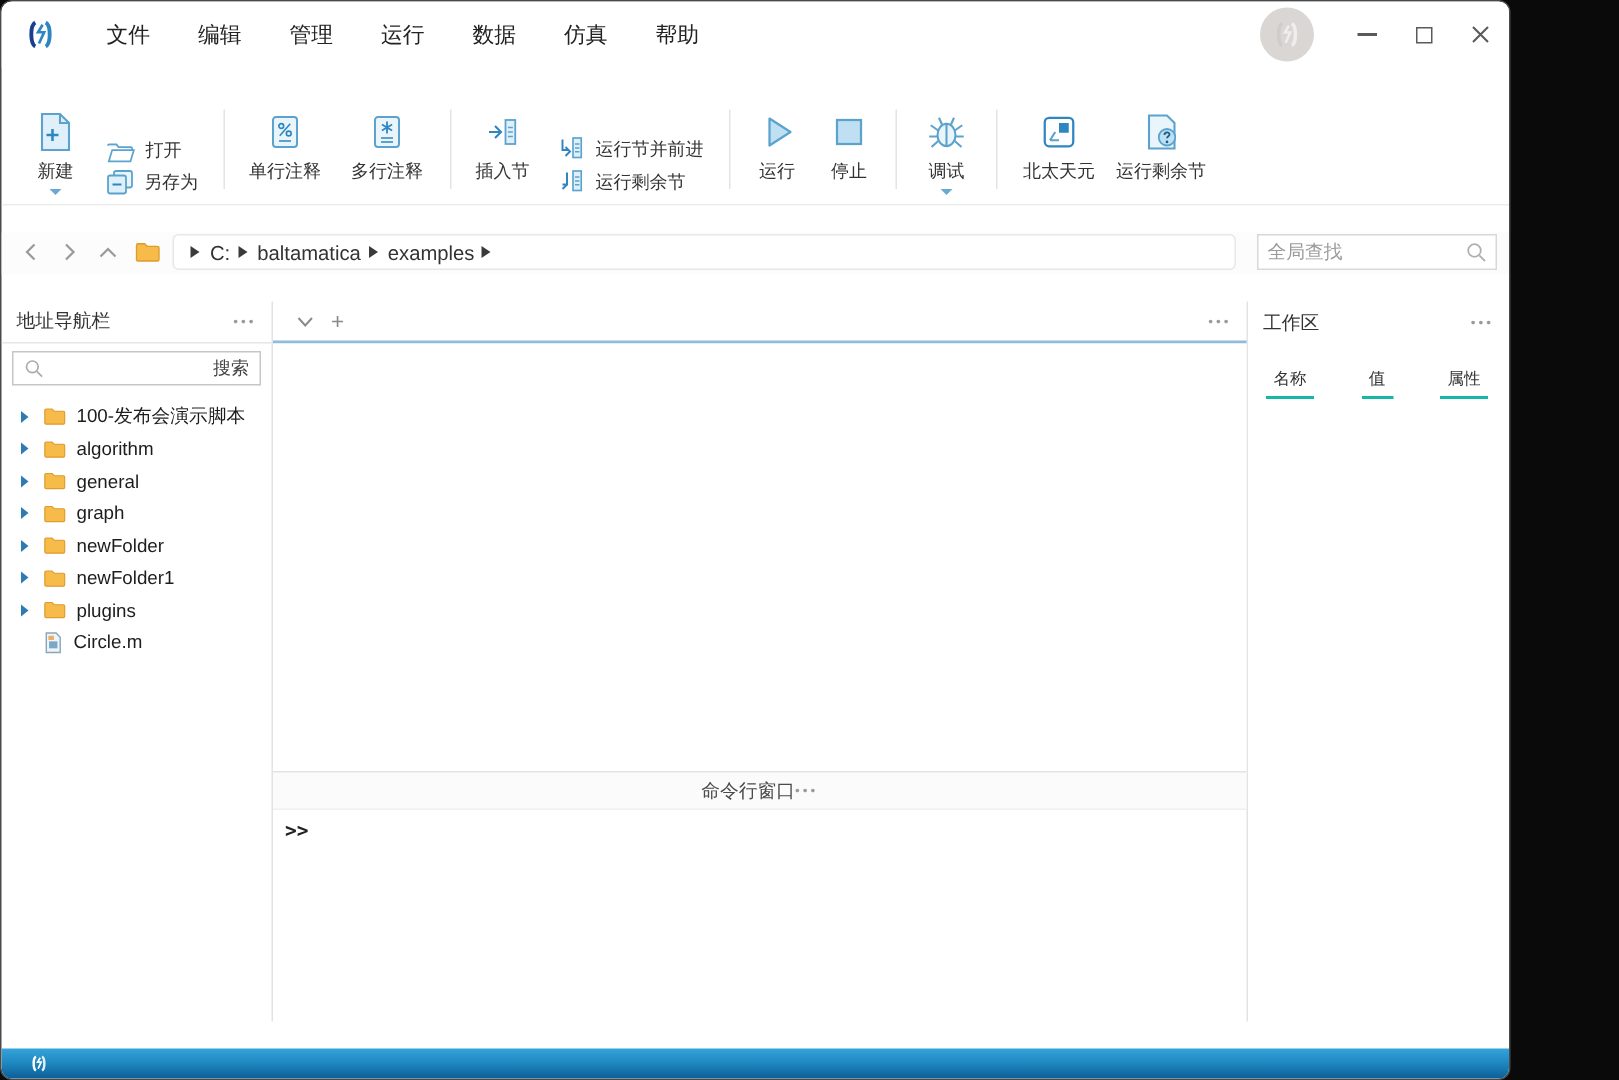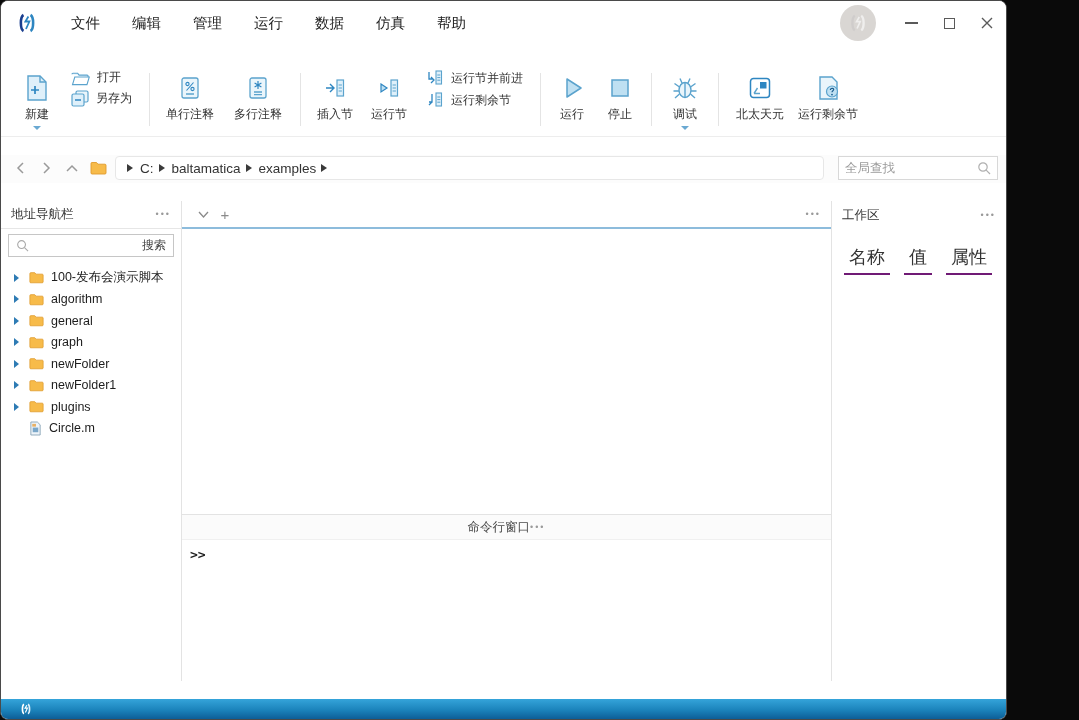--- a/index.html
+++ b/index.html
@@ -18,21 +18,21 @@
   .glyph-min { width:13px; height:2px; background:#5a5a5a; }
   .glyph-max { width:11px; height:11px; border:1.5px solid #5a5a5a; }
 
   
   .toolbar { height:74px; display:flex; align-items:stretch; padding:2px 8px 2px 12px; border-bottom:1px solid #ededed; flex:0 0 auto; }
   .tb-divider { width:1px; background:#e4e4e4; margin:8px 7px; }
   .tb-col { display:flex; flex-direction:column; align-items:center; justify-content:flex-start; padding-top:7px; border-radius:4px; cursor:default; }
   .tb-col .ic { height:32px; display:flex; align-items:center; justify-content:center; }
   .tb-label { font-size:12px; color:#333; white-space:nowrap; margin-top:2px; }
   .caret { width:0; height:0; border-left:4px solid transparent; border-right:4px solid transparent; border-top:4px solid #6aa9d2; margin-top:3px; }
-  .tb-stack { display:flex; flex-direction:column; justify-content:flex-start; padding:2px 4px; }
+  .tb-stack { display:flex; flex-direction:column; justify-content:flex-end; padding:2px 4px; }
   .tb-row { display:flex; align-items:center; gap:7px; padding:2px 6px; border-radius:3px; cursor:default; }
   .tb-row .tb-label { margin-top:0; }
   .w48{width:48px} .w52{width:52px} .w66{width:66px} .w70{width:70px} .w54{width:54px} .w68{width:68px}
 
   
   .addressbar { height:28px; display:flex; align-items:center; padding:0 8px 2px 10px; gap:8px; background:#fcfcfc; flex:0 0 auto; }
   .nav-btn { width:18px; height:20px; display:flex; align-items:center; justify-content:center; }
   .crumb-box { flex:1; height:24px; background:#fff; border:1px solid #e7e7e7; border-radius:4px; display:flex; align-items:center; padding:0 8px; margin-right:6px; }
   .crumb-arrow { width:0; height:0; border-top:4.5px solid transparent; border-bottom:4.5px solid transparent; border-left:6px solid #3a3a3a; margin:0 5px 0 3px; }
   .crumb-label { font-size:13.5px; color:#333; padding:0 2px; cursor:default; }
@@ -62,21 +62,21 @@
   .tabbar { height:28px; display:flex; align-items:center; padding:0 10px; border-bottom:2px solid #8dbcdc; color:#8a8a8a; flex:0 0 auto; }
   .tab-btn { width:22px; height:22px; display:flex; align-items:center; justify-content:center; font-size:15px; color:#8a8a8a; }
   .tabbar .dots { margin-left:auto; }
   .editor-area { height:285px; background:#fff; flex:0 0 auto; }
   .cmd-header { height:26px; background:#fbfbfb; border-top:1px solid #e3e3e3; border-bottom:1px solid #f0f0f0; display:flex; align-items:center; justify-content:center; padding:0 10px; font-size:12.5px; color:#4a4a4a; flex:0 0 auto; }
   .cmd-body { flex:1; padding:7px 8px; font-family:"DejaVu Sans Mono","Liberation Mono",monospace; font-size:13px; font-weight:bold; color:#222; }
 
   
   .right-panel { width:174px; display:flex; flex-direction:column; background:#fff; }
   .ws-cols { display:flex; justify-content:space-between; padding:16px 14px 0 12px; }
-  .ws-col { font-size:18px; color:#333; padding:0 5px 4px 5px; border-bottom:2px solid #701a75; cursor:default; }
+  .ws-col { font-size:11px; color:#333; padding:0 5px 4px 5px; border-bottom:2px solid #14b8a6; cursor:default; }
 
   
   .statusbar { height:20px; background:linear-gradient(#35a4da,#1b83bb 55%,#0d5e97); display:flex; align-items:center; padding-left:18px; flex:0 0 auto; }
 
   svg { display:block; }
 </style>
 </head>
 <body>
 
 <div class="window">
@@ -188,30 +188,20 @@
       <div class="ic">
         <svg width="22" height="22" viewBox="0 0 22 22" fill="none">
           <path d="M2 11h7M6 7l4 4-4 4" stroke="#2e86c1" stroke-width="1.4"></path>
           <rect x="13" y="3" width="6.5" height="16" fill="#dff0fa" stroke="#5ba3cd" stroke-width="1.2"></rect>
           <path d="M14.6 8h3.3M14.6 11h3.3M14.6 14h3.3" stroke="#5ba3cd" stroke-width="1.1"></path>
         </svg>
       </div>
       <span class="tb-label">插入节</span>
     </div>
 
-    <div class="tb-col w54">
-      <div class="ic">
-        <svg width="22" height="22" viewBox="0 0 22 22" fill="none">
-          <path d="M3 7l6 4-6 4z" fill="#bfe0f2" stroke="#2e86c1" stroke-width="1.2"></path>
-          <rect x="13" y="3" width="6.5" height="16" fill="#dff0fa" stroke="#5ba3cd" stroke-width="1.2"></rect>
-          <path d="M14.6 8h3.3M14.6 11h3.3M14.6 14h3.3" stroke="#5ba3cd" stroke-width="1.1"></path>
-        </svg>
-      </div>
-      <span class="tb-label">运行节</span>
-    </div>
 
     <div class="tb-stack">
       <div class="tb-row">
         <svg width="18" height="18" viewBox="0 0 18 18" fill="none">
           <path d="M3 3v7h4M5 8l3 3 -3 3" stroke="#2e86c1" stroke-width="1.3"></path>
           <rect x="10" y="2" width="5.5" height="13" fill="#dff0fa" stroke="#5ba3cd" stroke-width="1.1"></rect>
           <path d="M11.3 6h3M11.3 8.6h3M11.3 11.2h3" stroke="#5ba3cd" stroke-width="1"></path>
         </svg>
         <span class="tb-label">运行节并前进</span>
       </div>

